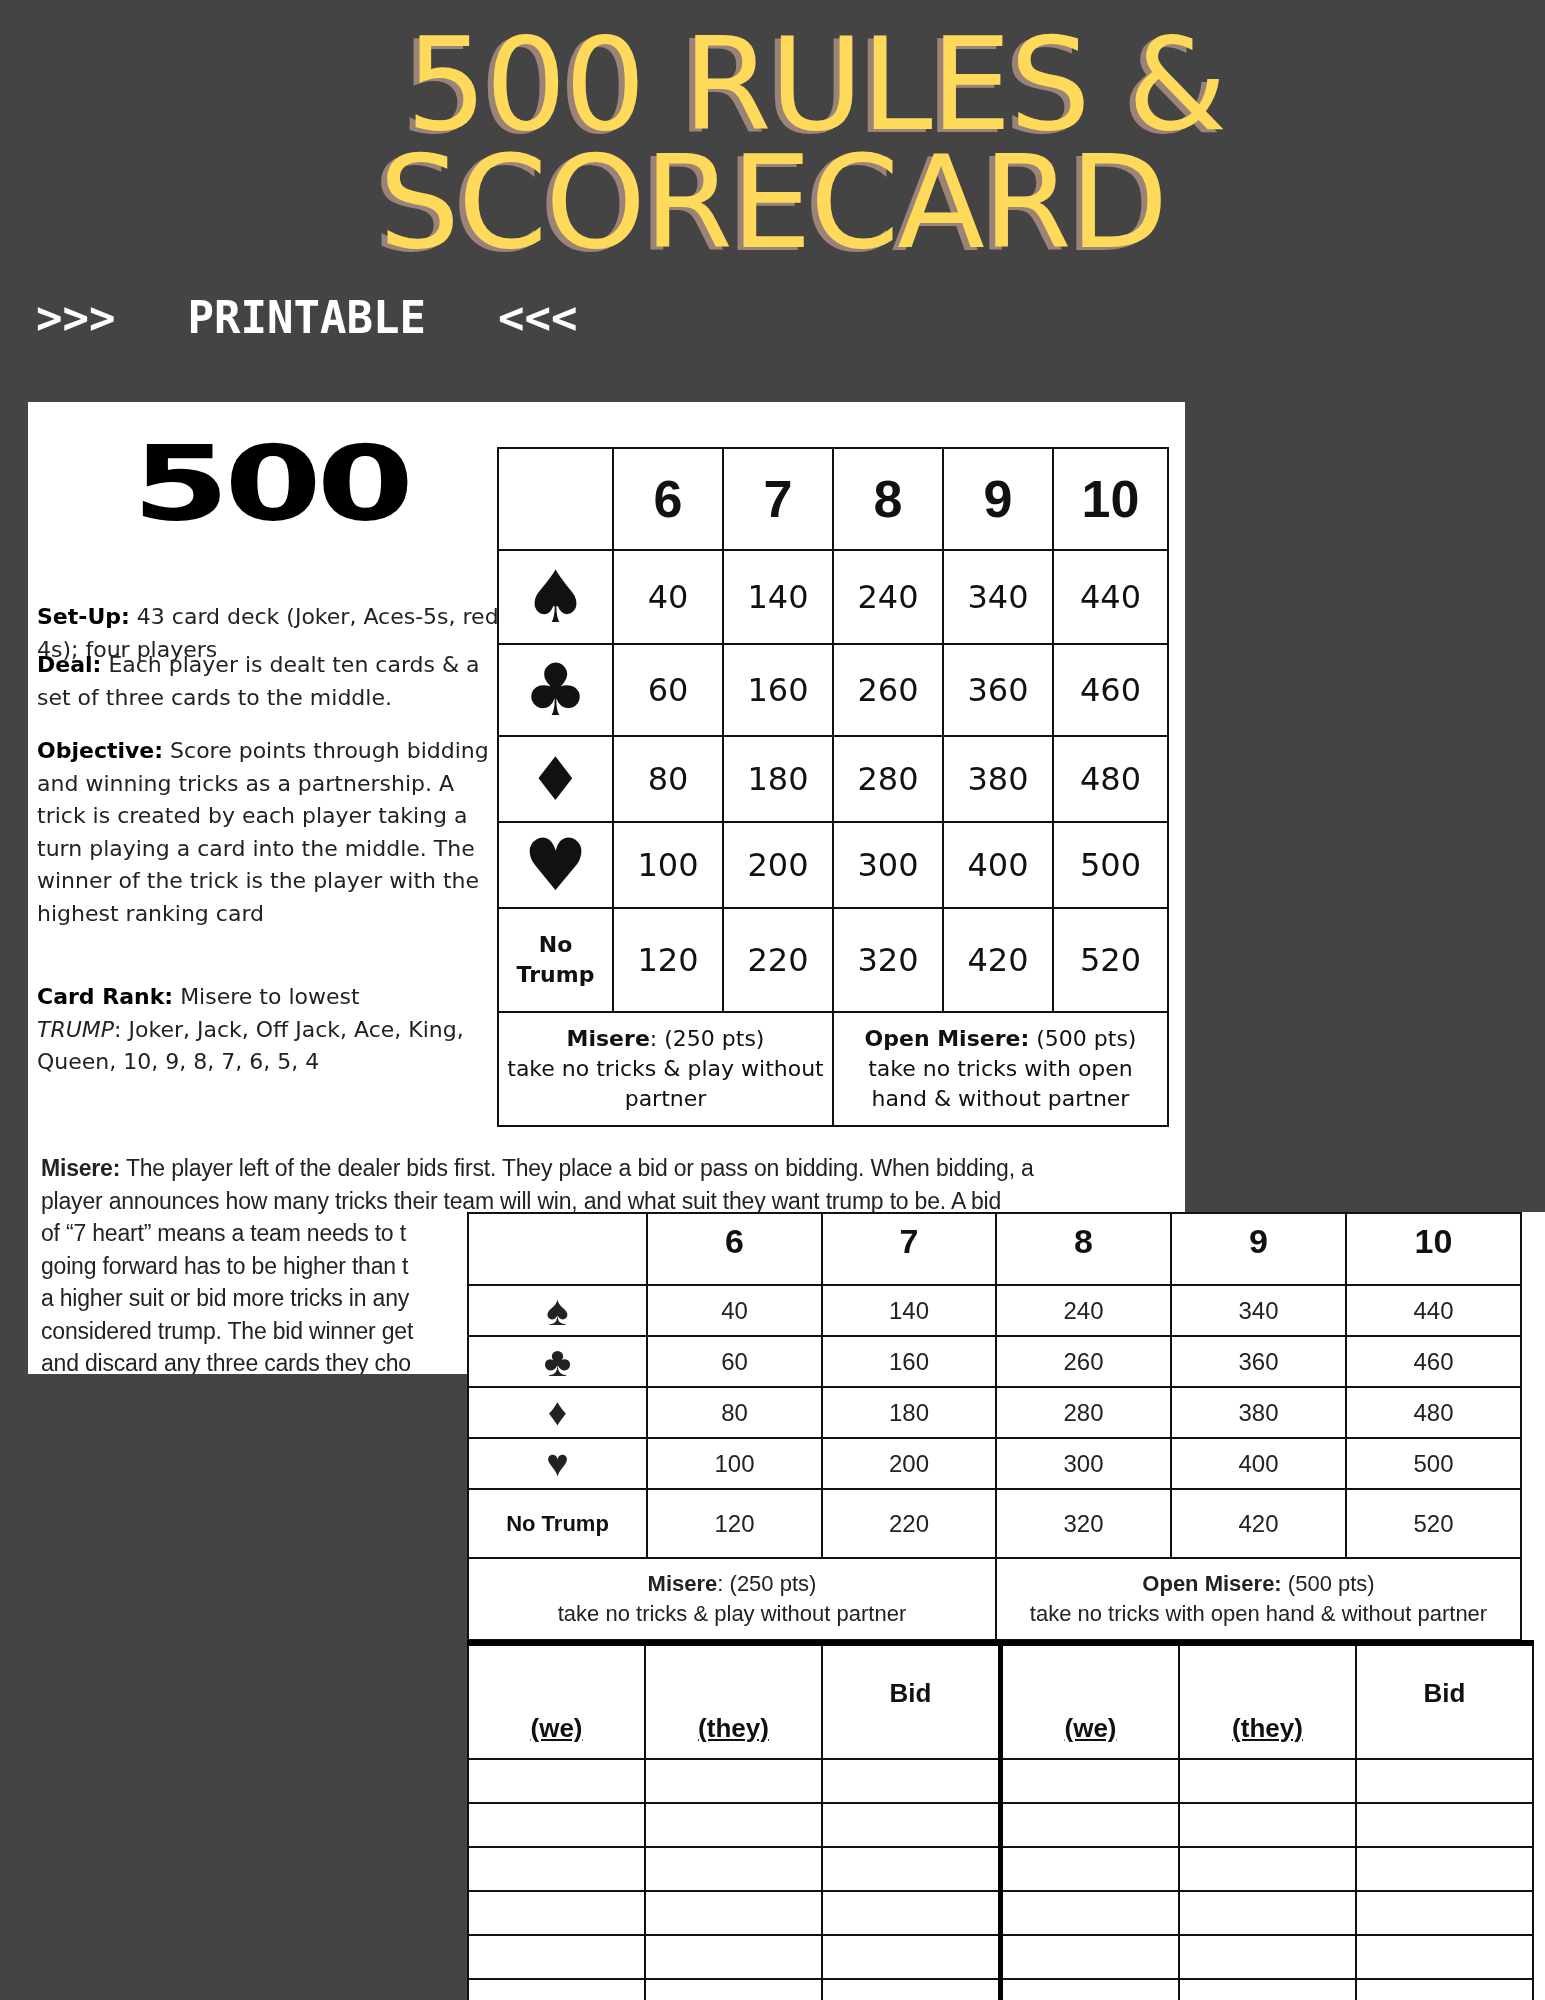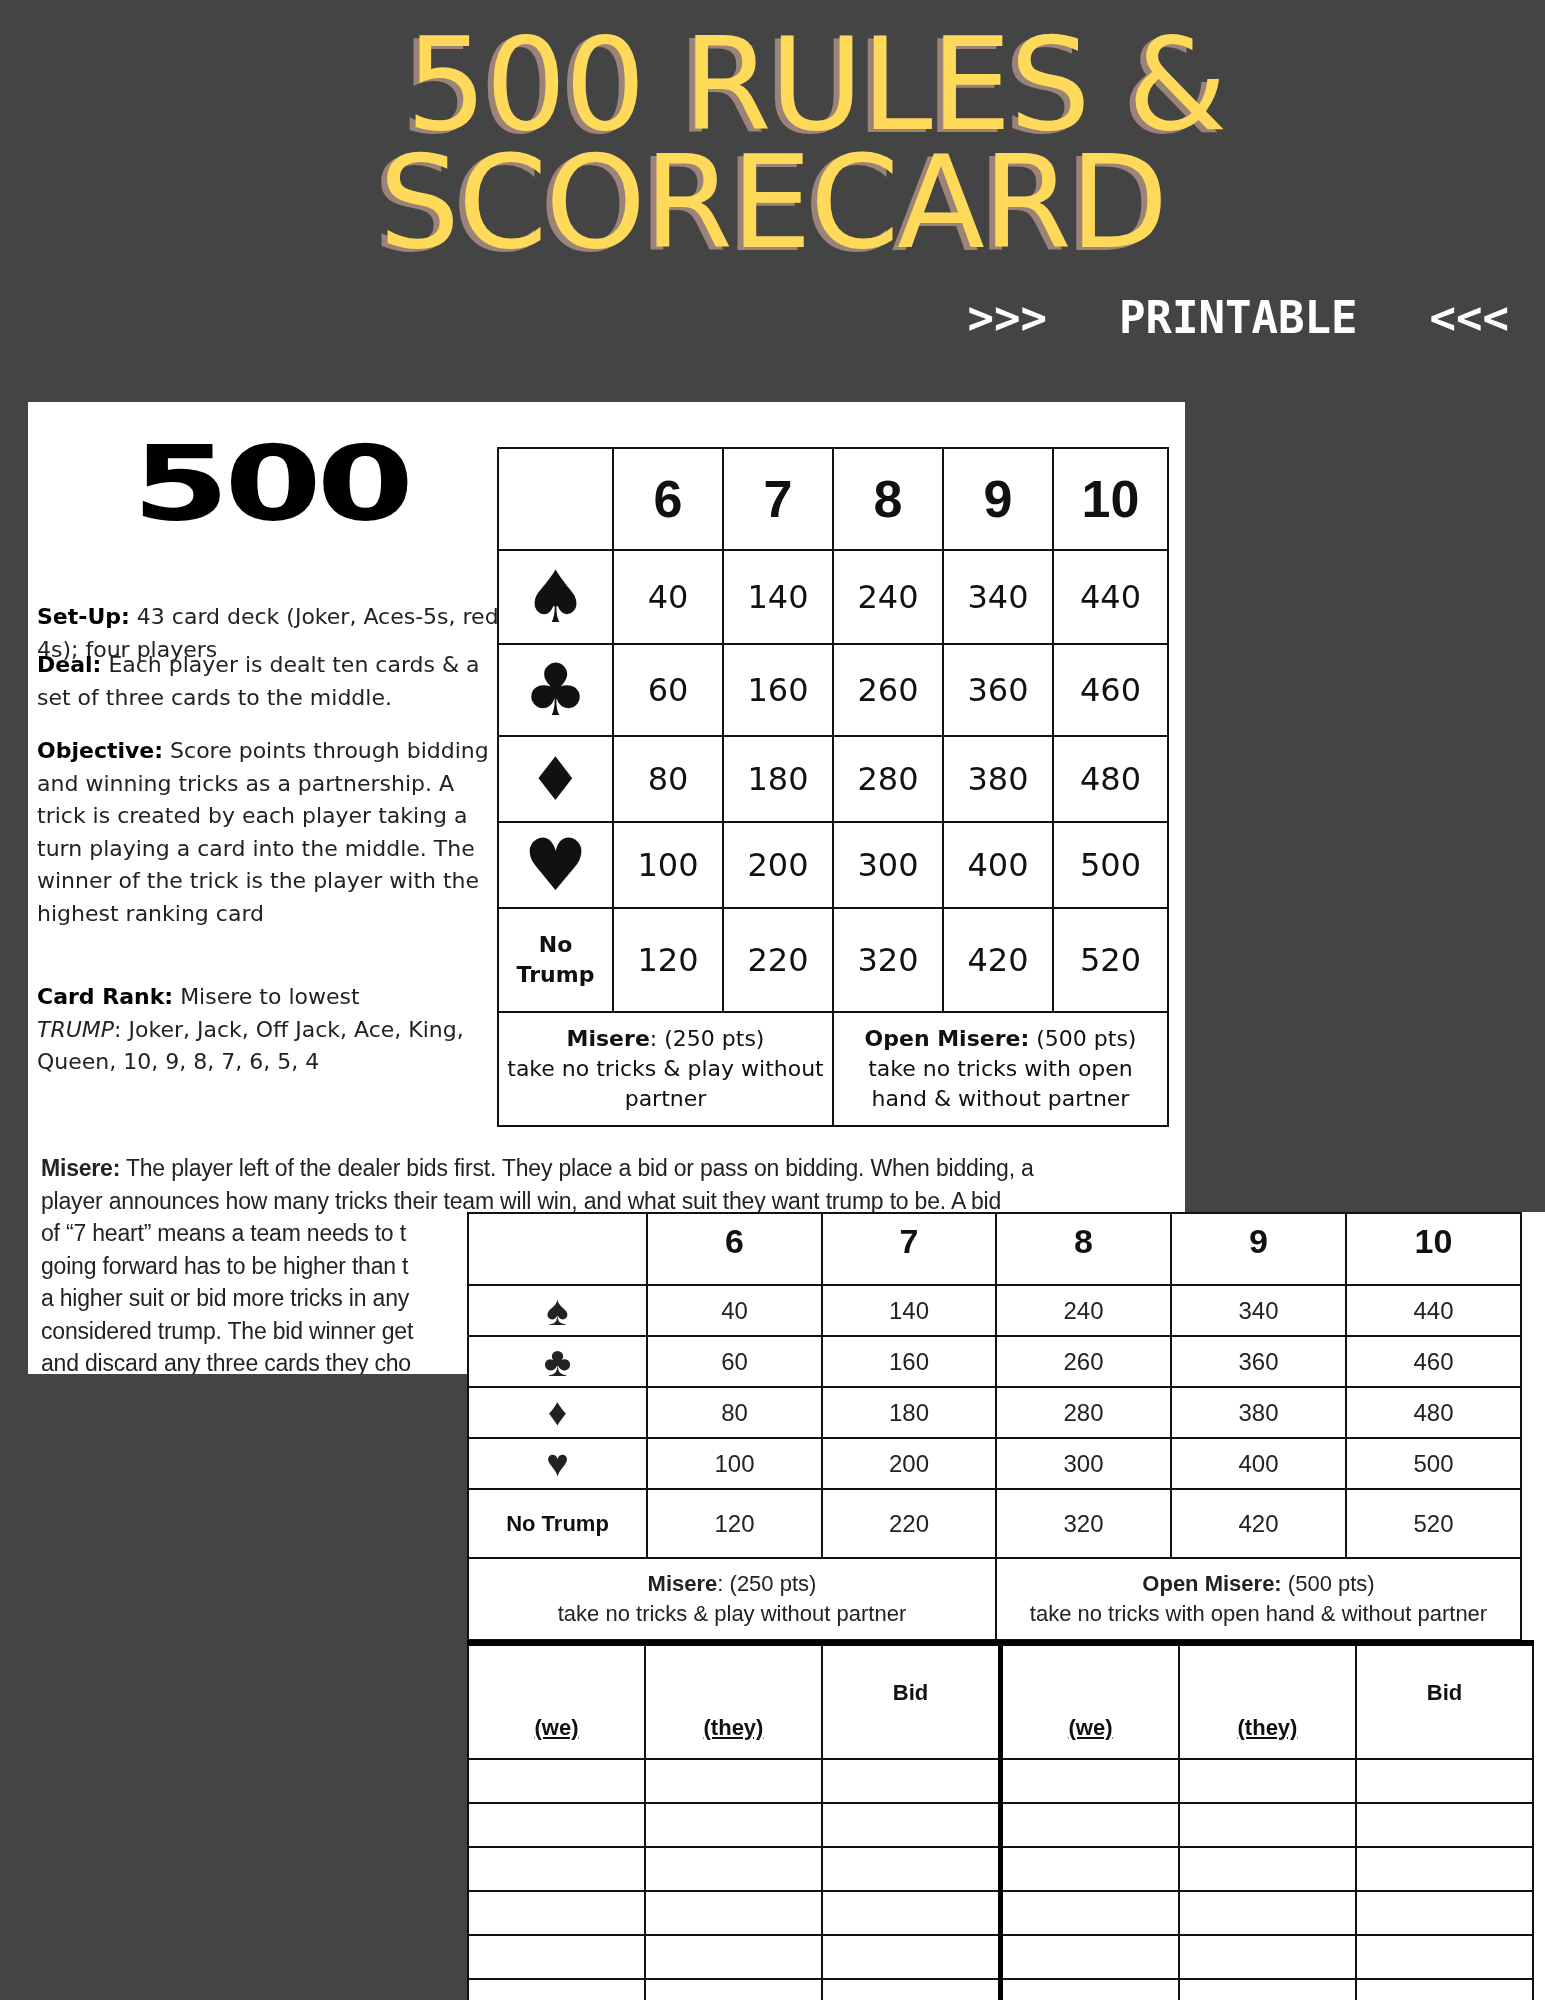--- a/index.html
+++ b/index.html
@@ -11,21 +11,21 @@
   .title {
     position:absolute; left:0; width:1545px; text-align:center;
     color:#FFDA5A; font-family:"DejaVu Sans", sans-serif;
     font-weight:400; letter-spacing:-2px;
     text-shadow:-6px 3px 0 #9B8378;
     margin:0;
   }
   .title.l1 { top:20px; font-size:128px; line-height:130px;padding-left:43px; }
   .title.l2 { top:138px; font-size:128px; line-height:130px; }
   .subtitle {
-    position:absolute; top:292px; left:0; width:1545px; text-align:right;
+    position:absolute; top:292px; left:0; width:1545px; text-align:left;
     color:#ffffff; font-family:"DejaVu Sans Mono", monospace; font-size:44px;
     font-weight:bold; white-space:pre;
   }
   .subtitle span { margin:0 36px; }
 
   
   .rules-sheet {
     position:absolute; left:28px; top:402px; width:1157px; height:972px;
     background:#ffffff; overflow:hidden;
   }
@@ -68,21 +68,21 @@
   }
   table.score2 .hdr td { height:62px; font-size:34px; font-weight:bold; color:#111; vertical-align:top; padding-top:8px; }
   table.score2 .misere td { font-size:22px; line-height:30px; height:80px; }
   .suit-red { color:#E8283A; }
   .suit-black { color:#000; }
   table.log {
     position:absolute; left:0; top:428px; border-collapse:collapse;
   }
   table.log td {
     border:2.5px solid #111; width:175px; height:42px; padding:0;
-    font-family:"Liberation Sans", sans-serif; font-weight:bold; font-size:22px; color:#111; text-align:center;
+    font-family:"Liberation Sans", sans-serif; font-weight:bold; font-size:26px; color:#111; text-align:center;
   }
   table.log tr.top td { border-top:6px solid #000; }
   table.log td.split { border-right:5px solid #000; }
   table.log tr.loghdr td { height:112px; }
   .we, .they { display:block; margin-top:52px;text-decoration:underline; }
   .bid { display:block; margin-top:-18px; }
 </style>
 </head>
 <body>
 

